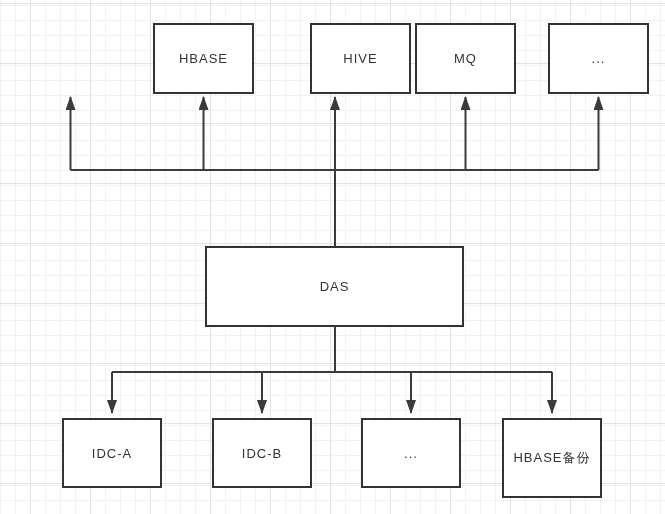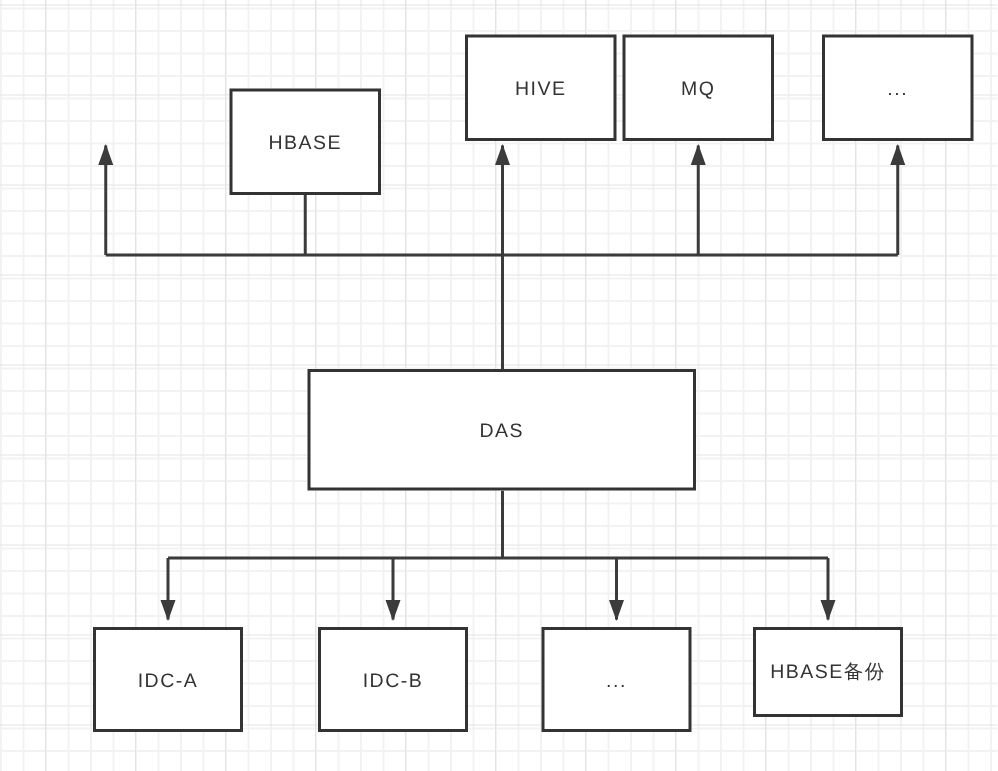--- a/index.html
+++ b/index.html
@@ -73,21 +73,21 @@
     <line x1="335" y1="246" x2="335" y2="97" marker-end="url(#arrow-up)"></line>
 
     <line x1="335" y1="327" x2="335" y2="372"></line>
     <polyline points="112,372 552,372"></polyline>
     <line x1="112" y1="372" x2="112" y2="413" marker-end="url(#arrow-up)"></line>
     <line x1="262" y1="372" x2="262" y2="413" marker-end="url(#arrow-up)"></line>
     <line x1="411" y1="372" x2="411" y2="413" marker-end="url(#arrow-up)"></line>
     <line x1="552" y1="372" x2="552" y2="413" marker-end="url(#arrow-up)"></line>
   </svg>
 
-  <div class="node" style="left:153px; top:23px; width:101px; height:71px;margin-top:36px;">
+  <div class="node" style="left:153px; top:23px; width:101px; height:71px;">
     <span>HBASE</span>
   </div>
   <div class="node" style="left:285px; top:23px; width:101px; height:71px;margin-left:25px;">
     <span>HIVE</span>
   </div>
   <div class="node" style="left:415px; top:23px; width:101px; height:71px;">
     <span>MQ</span>
   </div>
   <div class="node" style="left:548px; top:23px; width:101px; height:71px;">
     <span>...</span>
@@ -99,17 +99,17 @@
 
   <div class="node" style="left:212px; top:418px; width:100px; height:70px;">
     <span>IDC-B</span>
   </div>
   <div class="node" style="left:62px;  top:418px; width:100px; height:70px;">
     <span>IDC-A</span>
   </div>
   <div class="node" style="left:361px; top:418px; width:100px; height:70px;">
     <span>...</span>
   </div>
-  <div class="node" style="left:502px; top:418px; width:100px; height:60px;">
+  <div class="node" style="left:502px; top:418px; width:100px; height:80px;">
     <span>HBASE备份</span>
   </div>
 
 </div>
 
 </body></html>

